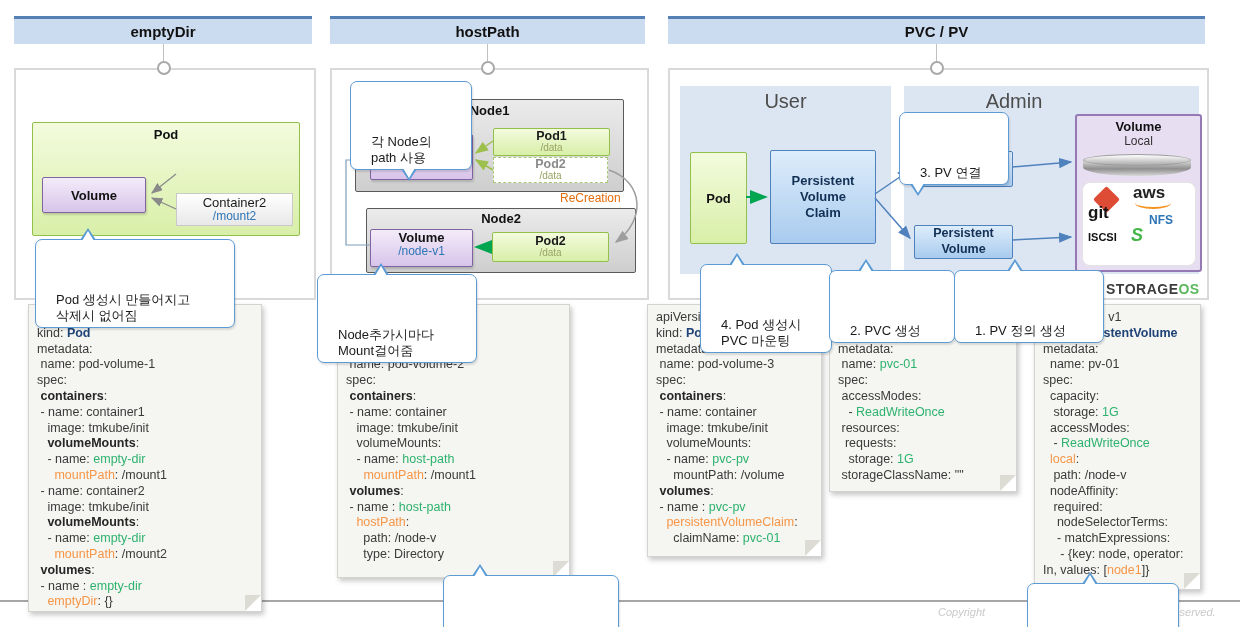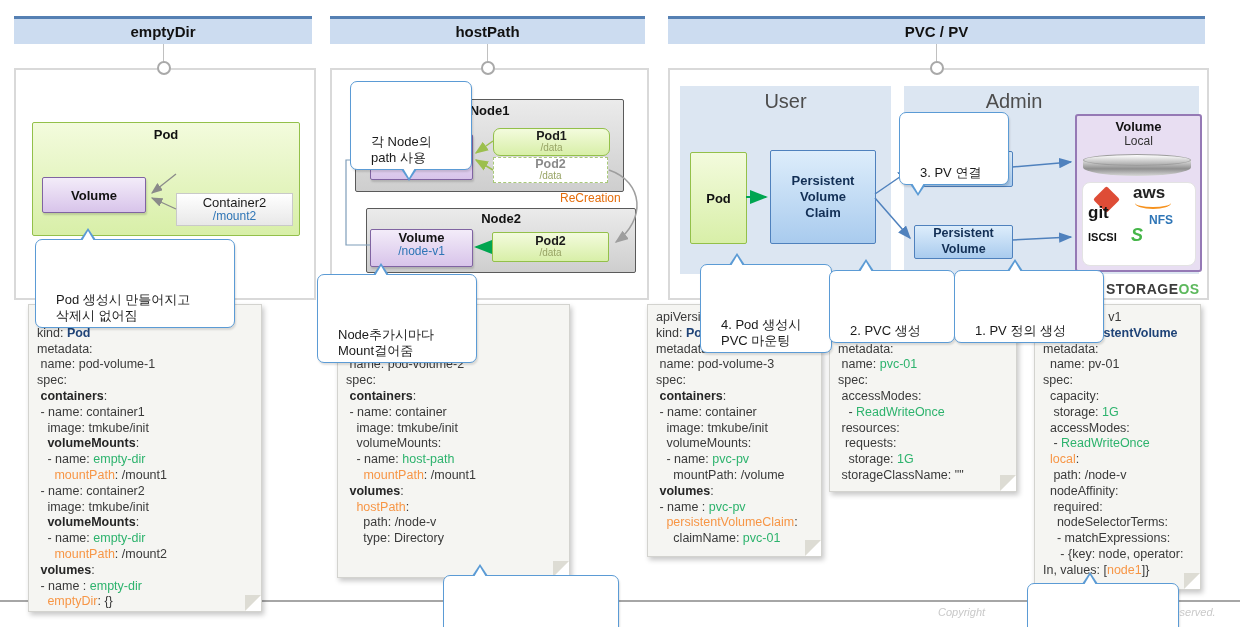--- a/index.html
+++ b/index.html
@@ -101,21 +101,21 @@
 
 <div class="panel" style="left:330px;width:315px;">
 
   <div class="graybox" style="left:23px;top:29px;width:267px;height:91px;">
     <div class="boxtitle" style="text-align:center;margin-top:3px;">Node1</div>
   </div>
   <div class="purplebox" style="left:38px;top:64px;width:101px;height:44px;">
     <div class="boxtitle" style="margin-top:4px;">Volume</div>
     <div class="pathtext">/node-v1</div>
   </div>
-  <div class="greenbox" style="left:161px;top:58px;width:115px;height:26px;border-radius:7px;">
+  <div class="greenbox" style="left:161px;top:58px;width:115px;height:26px;">
     <div style="font-size:12.5px;font-weight:bold;line-height:13px;padding-top:1px;">Pod1</div>
     <div class="datatext">/data</div>
   </div>
   <div style="position:absolute;left:161px;top:87px;width:115px;height:26px;background:#fff;border:1.5px dashed #a8c878;text-align:center;box-sizing:border-box;">
     <div style="font-size:12.5px;font-weight:bold;line-height:13px;color:#8a8a8a;">Pod2</div>
     <div class="datatext">/data</div>
   </div>
   <div class="recreation" style="left:228px;top:121px;">ReCreation</div>
 
   <div class="graybox" style="left:22px;top:138px;width:268px;height:63px;margin-left:12px;">
@@ -267,20 +267,21 @@
       <div class="yl"><span class="y-d">metadata:</span></div>
       <div class="yl"><span class="y-d"> name: pod-volume-2</span></div>
       <div class="yl"><span class="y-d">spec:</span></div>
       <div class="yl"><span class="y-d"> </span><span class="y-b">containers</span><span class="y-d">:</span></div>
       <div class="yl"><span class="y-d"> - name: container</span></div>
       <div class="yl"><span class="y-d">   image: tmkube/init</span></div>
       <div class="yl"><span class="y-d">   volumeMounts:</span></div>
       <div class="yl"><span class="y-d">   - name: </span><span class="y-g">host-path</span></div>
       <div class="yl"><span class="y-d">     </span><span class="y-o">mountPath</span><span class="y-d">: /mount1</span></div>
       <div class="yl"><span class="y-d"> </span><span class="y-b">volumes</span><span class="y-d">:</span></div>
+      <div class="yl"><span class="y-d"> - name : </span><span class="y-g">host-path</span></div>
       <div class="yl"><span class="y-d">   </span><span class="y-o">hostPath</span><span class="y-d">:</span></div>
       <div class="yl"><span class="y-d">     path: /node-v</span></div>
       <div class="yl"><span class="y-d">     type: Directory</span></div>
     </div>
 <div class="note" style="left:647px;top:304px;width:175px;height:253px;">
       <div class="yl"><span class="y-d">apiVersion: v1</span></div>
       <div class="yl"><span class="y-d">kind: </span><span class="y-k">Pod</span></div>
       <div class="yl"><span class="y-d">metadata:</span></div>
       <div class="yl"><span class="y-d"> name: pod-volume-3</span></div>
       <div class="yl"><span class="y-d">spec:</span></div>

